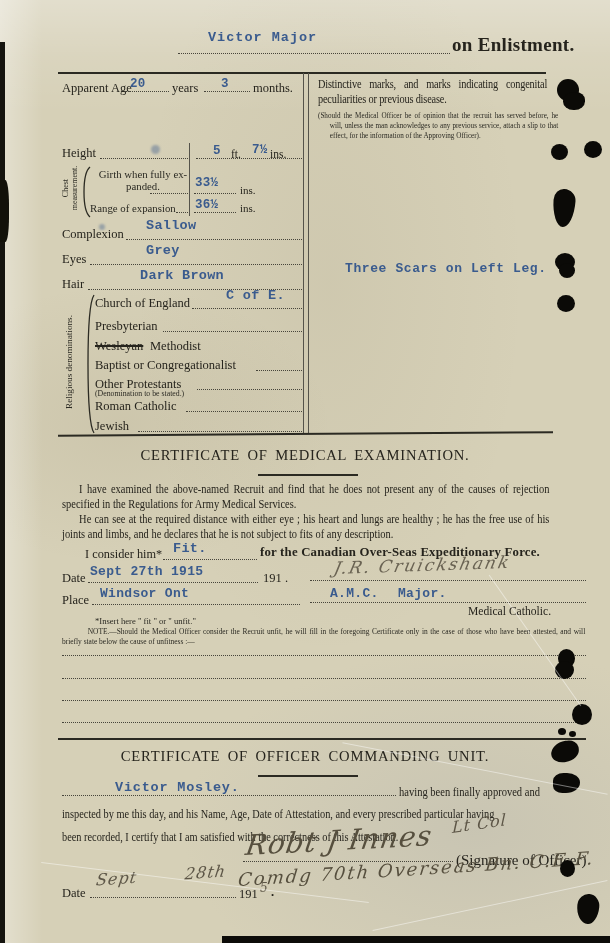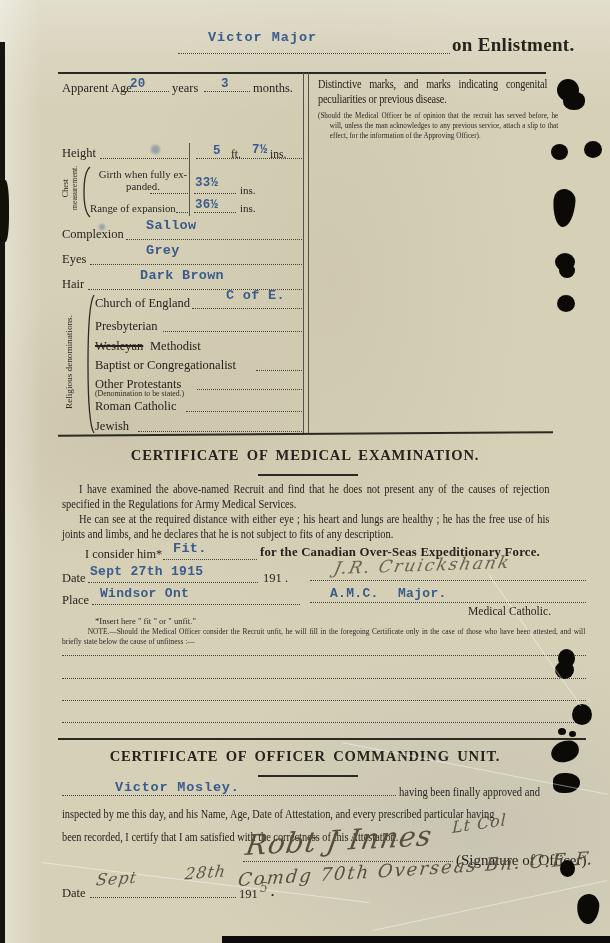--- a/index.html
+++ b/index.html
@@ -16,21 +16,21 @@
   }
   .abs{position:absolute;}
   .lbl{font-family:"Liberation Serif",serif;font-size:12.5px;color:#26241d;white-space:nowrap;}
   .sm{font-size:8.6px;line-height:1.18;color:#2b2a23;}
   .typed{font-family:"Liberation Mono","DejaVu Sans Mono",monospace;font-weight:bold;font-size:12.5px;color:#3a5b8e;white-space:nowrap;letter-spacing:0.3px;}
   .pencil{font-family:"DejaVu Serif",serif;font-style:italic;color:#5d5647;white-space:nowrap;}
   .leader{position:absolute;border-bottom:1.6px dotted #47453b;height:0;}
   .hline{position:absolute;background:#2b2a22;height:1.6px;}
   .vline{position:absolute;background:#55534a;width:1.2px;}
   .blot{position:absolute;background:#0b0a07;border-radius:50%;}
-  .title{font-weight:bold;letter-spacing:0.8px;word-spacing:3px;font-size:14.6px;text-align:center;white-space:nowrap;}
+  .title{font-weight:normal;letter-spacing:0.8px;word-spacing:3px;font-size:14.6px;text-align:center;white-space:nowrap;}
   .para{position:absolute;left:62px;width:570px;transform:scaleX(0.855);transform-origin:0 0;font-size:12.2px;line-height:1.26;text-align:justify;text-indent:20px;color:#26241d;}
   .cond{transform:scaleX(0.82);transform-origin:0 0;white-space:nowrap;}
   .crease{position:absolute;background:rgba(255,255,255,0.45);height:1px;}
   .smudge{position:absolute;background:rgba(58,90,140,0.40);border-radius:50%;filter:blur(1px);}
 </style>
 </head>
 <body>
 
 <div id="page">
 
@@ -108,20 +108,21 @@
   <div class="abs sm" style="left:95px;top:389px;font-size:7.8px;">(Denomination to be stated.)</div>
 
   <div class="abs lbl" style="left:95px;top:399px;">Roman Catholic</div>
   <div class="leader" style="left:186px;top:411px;width:116px;"></div>
 
   <div class="abs lbl" style="left:95px;top:419px;">Jewish</div>
   <div class="leader" style="left:138px;top:431px;width:164px;"></div>
 
   <div class="abs" style="left:318px;top:77px;width:276px;transform:scaleX(0.83);transform-origin:0 0;font-size:12.4px;line-height:1.22;letter-spacing:-0.2px;text-align:justify;">Distinctive marks, and marks indicating congenital peculiarities or previous disease.</div>
   <div class="abs sm" style="left:318px;top:110px;width:272px;transform:scaleX(0.84);transform-origin:0 0;font-size:8.5px;line-height:1.18;padding-left:14px;text-indent:-14px;text-align:justify;">(Should the Medical Officer be of opinion that the recruit has served before, he will, unless the man acknowledges to any previous service, attach a slip to that effect, for the information of the Approving Officer).</div>
+  <div class="abs typed" style="left:345px;top:261px;font-size:13px;letter-spacing:0.6px;">Three Scars on Left Leg.</div>
 
   <div class="abs title" style="left:60px;top:447px;width:490px;">CERTIFICATE OF MEDICAL EXAMINATION.</div>
   <div class="hline" style="left:258px;top:474px;width:100px;height:2px;"></div>
 
   <div class="para" style="top:482px;">I have examined the above-named Recruit and find that he does not present any of the causes of rejection specified in the Regulations for Army Medical Services.</div>
   <div class="para" style="top:512px;">He can see at the required distance with either eye ; his heart and lungs are healthy ; he has the free use of his joints and limbs, and he declares that he is not subject to fits of any description.</div>
 
   <div class="abs lbl" style="left:85px;top:547px;font-size:12.3px;">I consider him*</div>
   <div class="leader" style="left:163px;top:559px;width:94px;"></div>
   <div class="abs typed" style="left:173px;top:541px;font-size:13.5px;">Fit.</div>

